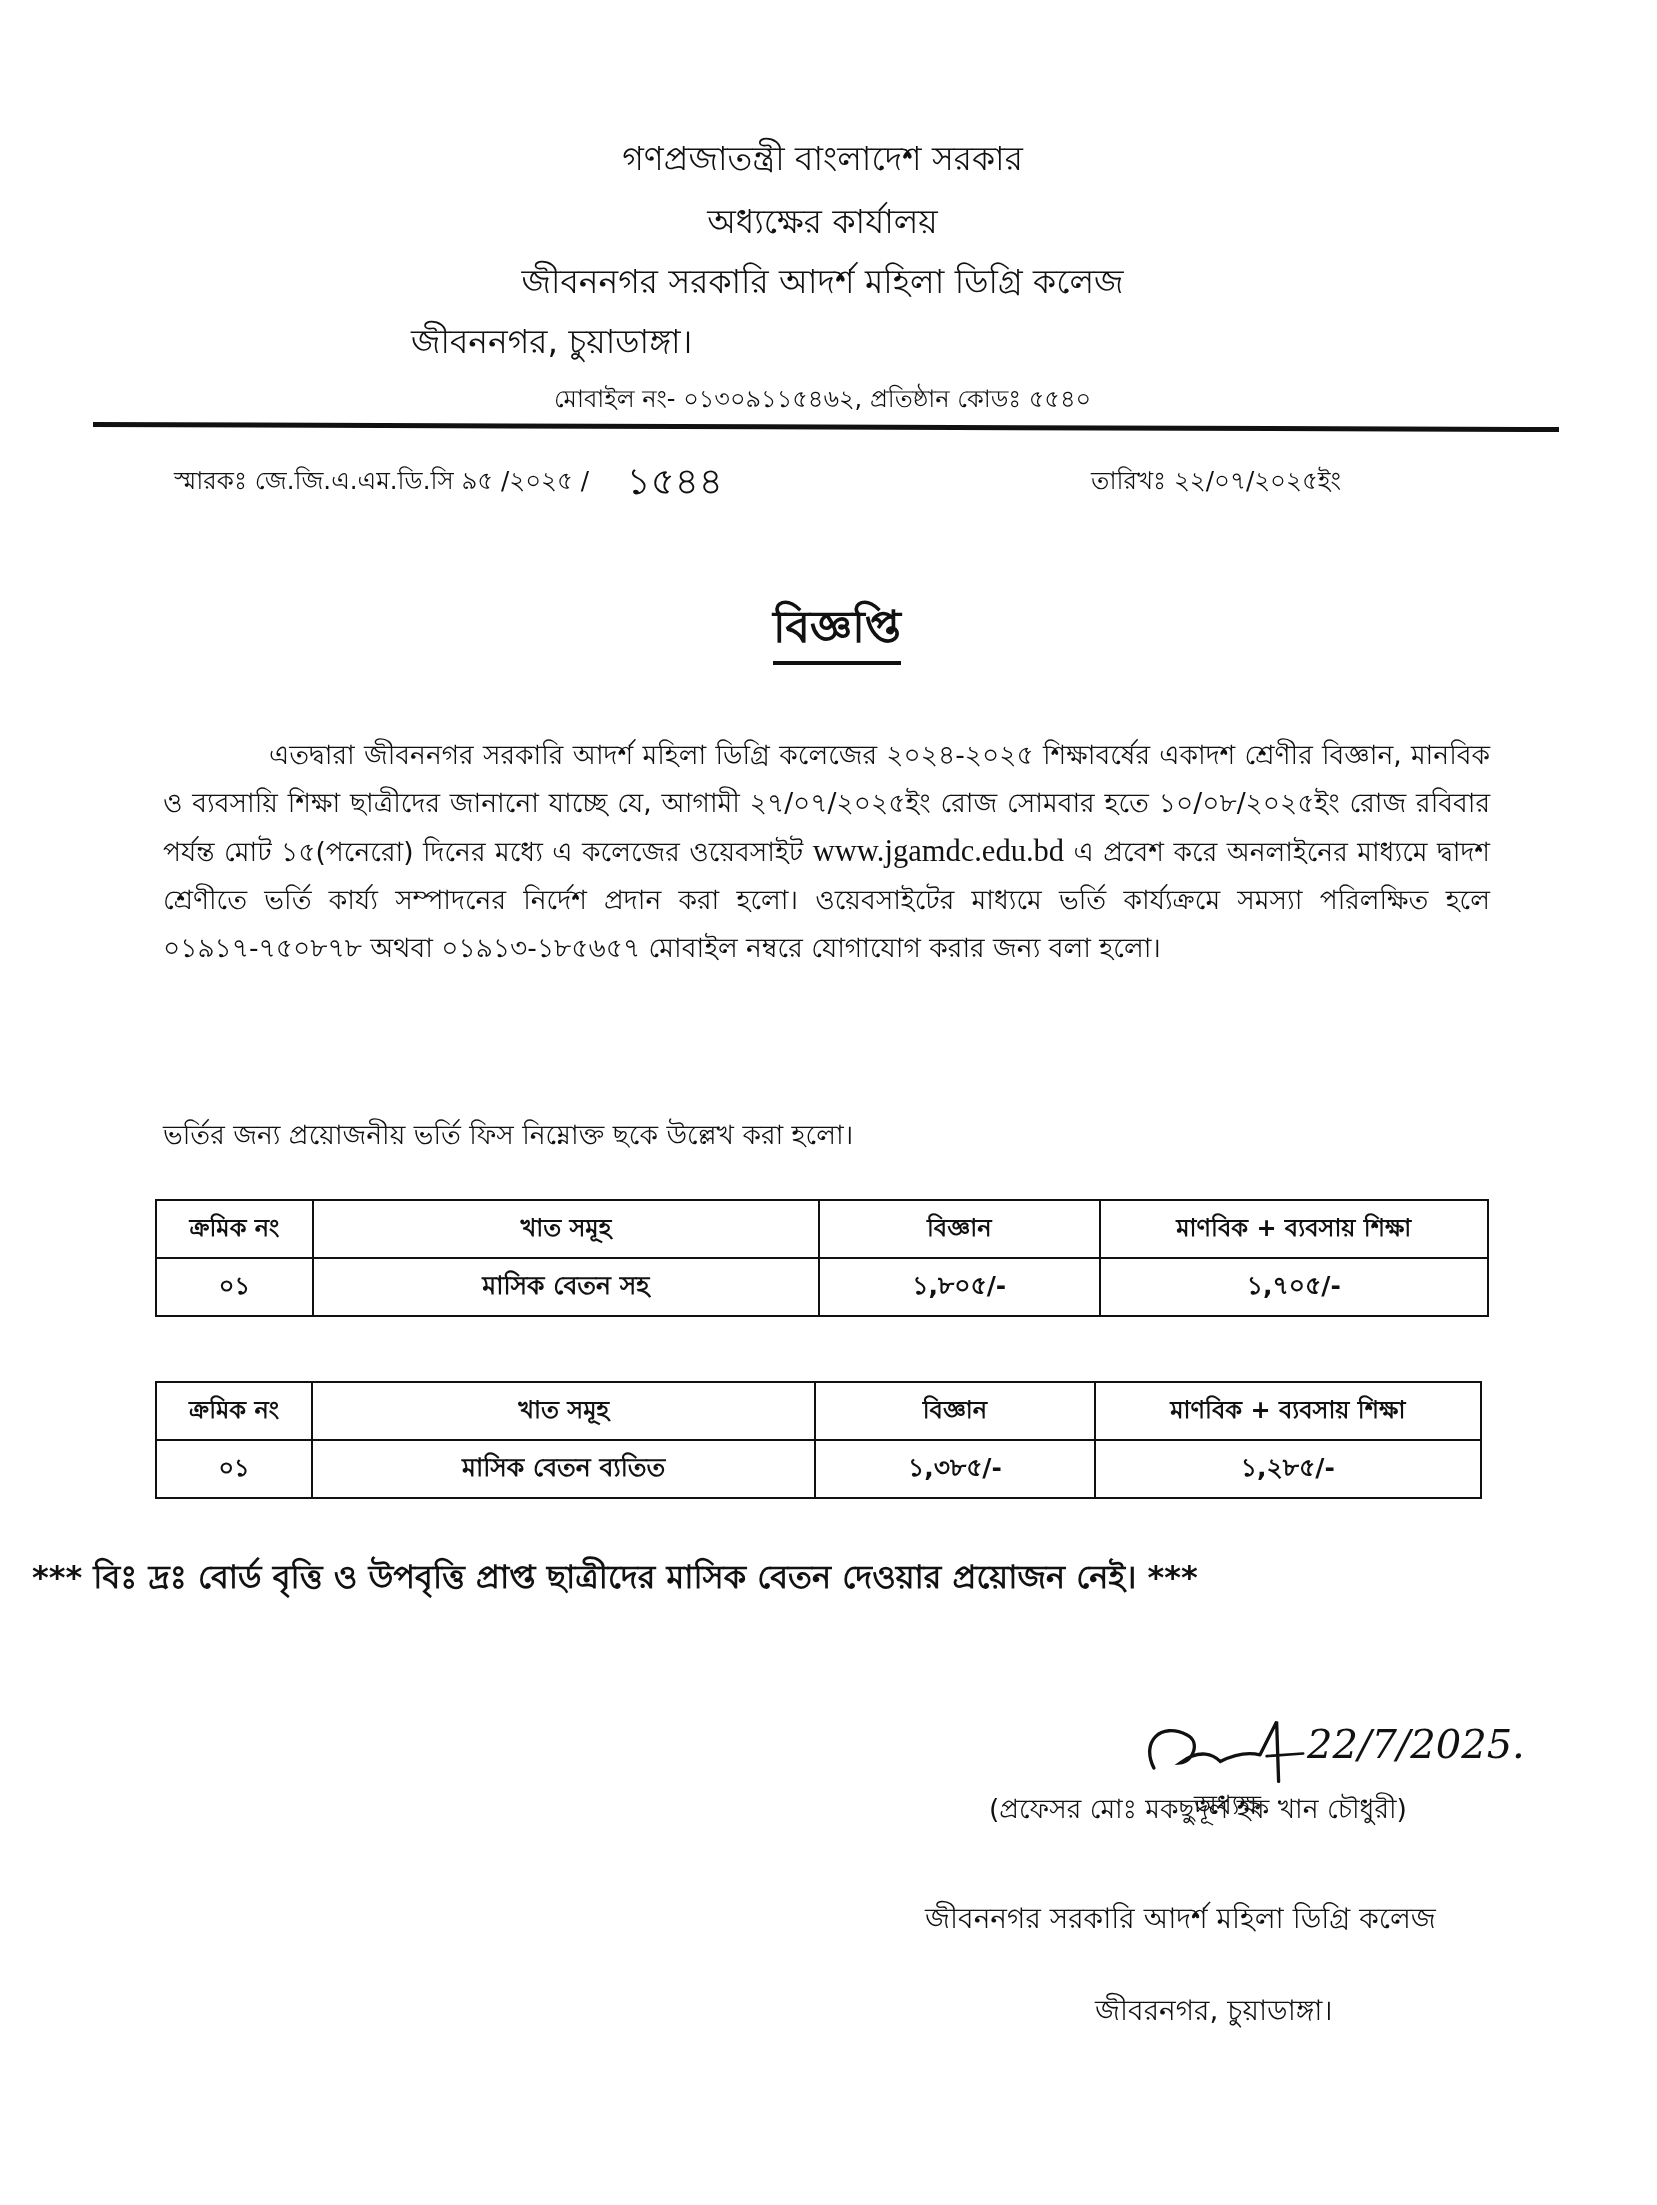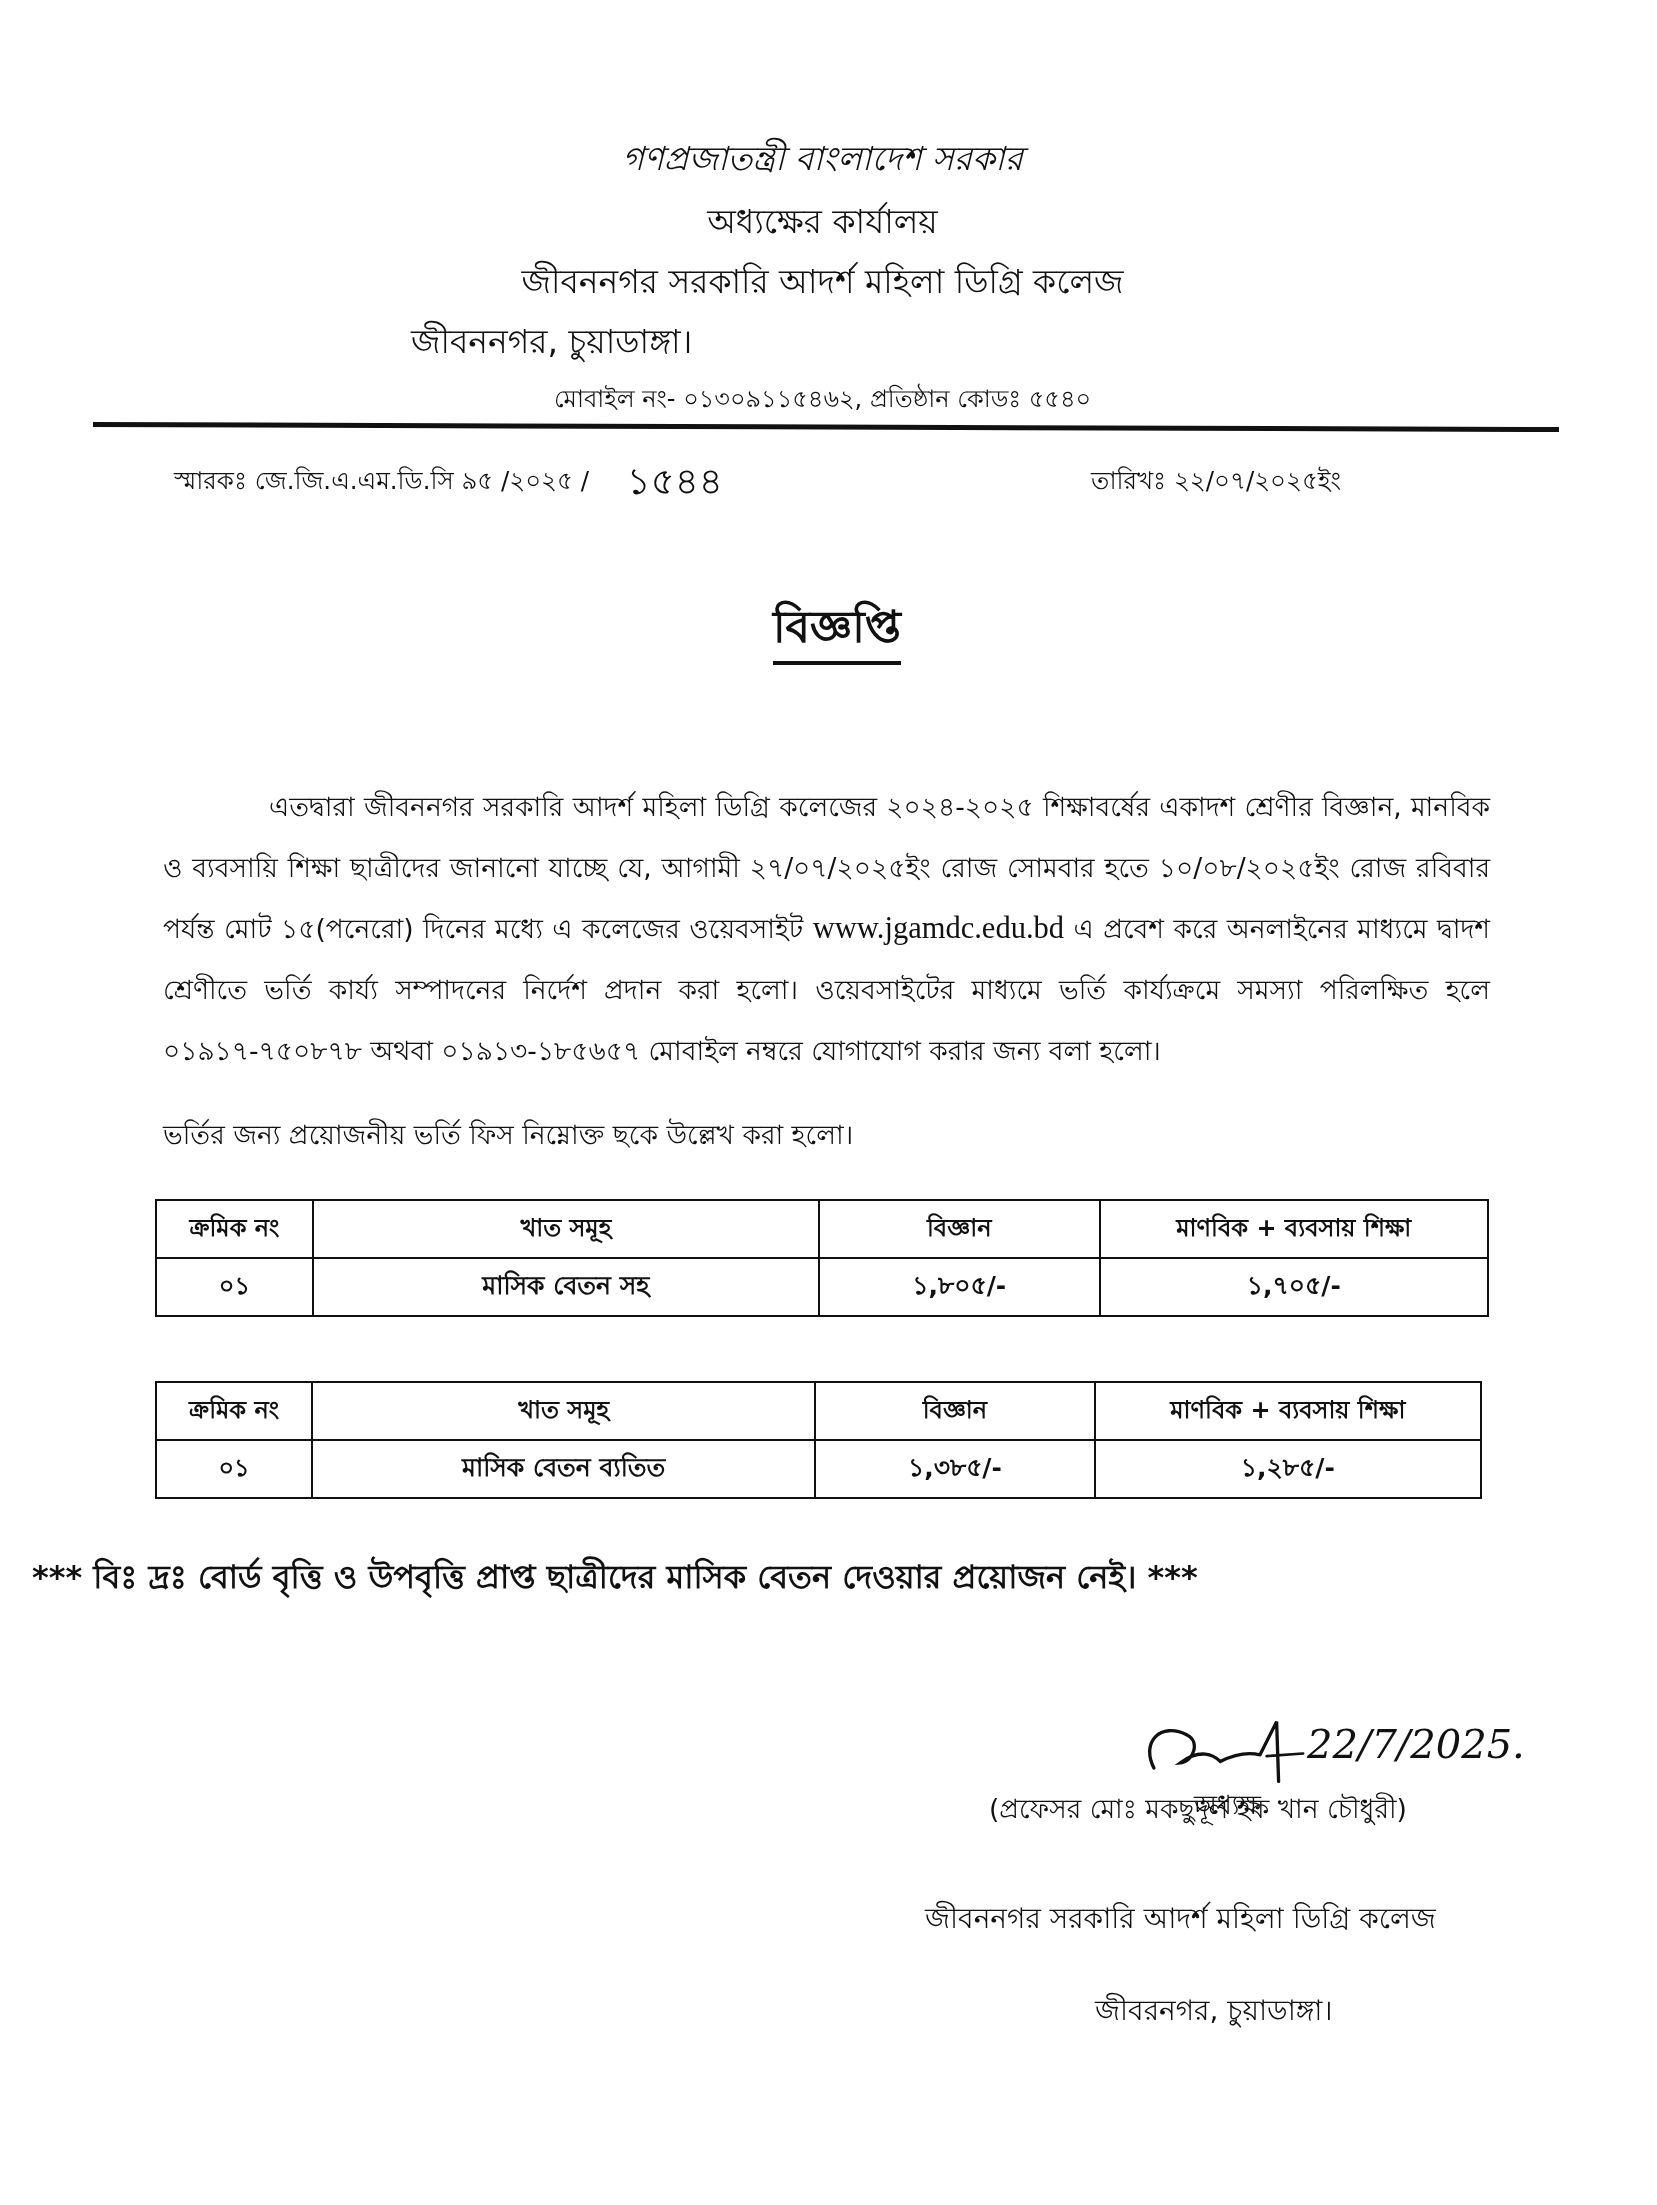--- a/index.html
+++ b/index.html
@@ -4,37 +4,37 @@
 <style>
   html, body { margin: 0; padding: 0; background: #ffffff; }
   body {
     width: 1657px; height: 2205px; position: relative; overflow: hidden;
     font-family: "DejaVu Sans", "Liberation Sans", sans-serif;
     color: #111111;
   }
   .abs { position: absolute; }
 
   .hdr-line { font-size: 33px; line-height: 40px; }
-  #hdr-1 { top: 139px; left: 86px; right: 0; font-style: italic; }
+  #hdr-1 { top: 139px; left: 86px; right: 0; }
   #hdr-2 { top: 202px; left: 86px; right: 0; }
   #hdr-3 { top: 262px; left: 86px; right: 0; }
   #hdr-4 { top: 322px; left: 86px; right: 0; }
   #hdr-contact { top: 383px; left: 86px; right: 0; font-size: 24px; line-height: 32px; }
 
   #rule { top: 422px; left: 93px; width: 1466px; height: 4.6px; background: #111; transform: rotate(0.2deg); transform-origin: left center; }
 
   #memo { top: 464px; left: 174px; font-size: 24.5px; line-height: 33px; }
   #memo-num { font-size: 37px; font-weight: normal; margin-left: 30px; vertical-align: -5.3px; }
   #date { top: 464px; left: 1091px; font-size: 24.5px; line-height: 33px; }
 
   #notice-title { top: 600px; left: 773px; font-size: 44px; line-height: 53px; font-weight: bold; padding-bottom: 8px; border-bottom: 4.6px solid #111; }
 
   #body-para {
-    top: 776px; left: 163px; width: 1327px;
-    font-size: 26.5px; line-height: 61px; text-align: justify; text-align-last: left;
+    top: 731px; left: 163px; width: 1327px;
+    font-size: 26.5px; line-height: 48px; text-align: justify; text-align-last: left;
   }
   #body-para .indent { display: inline-block; width: 106px; }
   #body-para .url { font-family: "Liberation Serif", "DejaVu Serif", serif; font-size: 30.5px; }
 
   #fee-intro { top: 1115px; left: 163px; font-size: 26.5px; line-height: 40px; }
 
   table.fee {
     position: absolute; border-collapse: collapse; font-size: 24px;
   }
   table.fee td, table.fee th {

